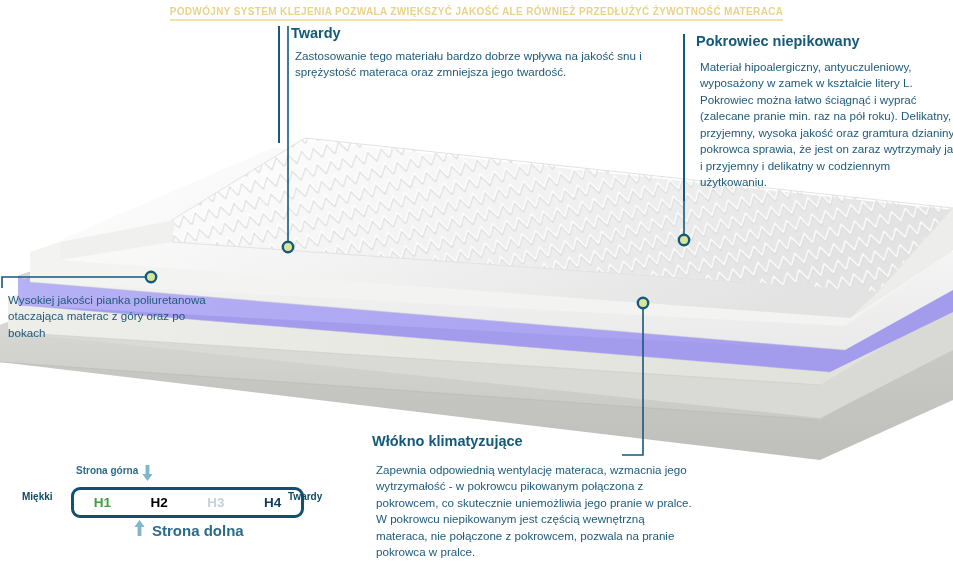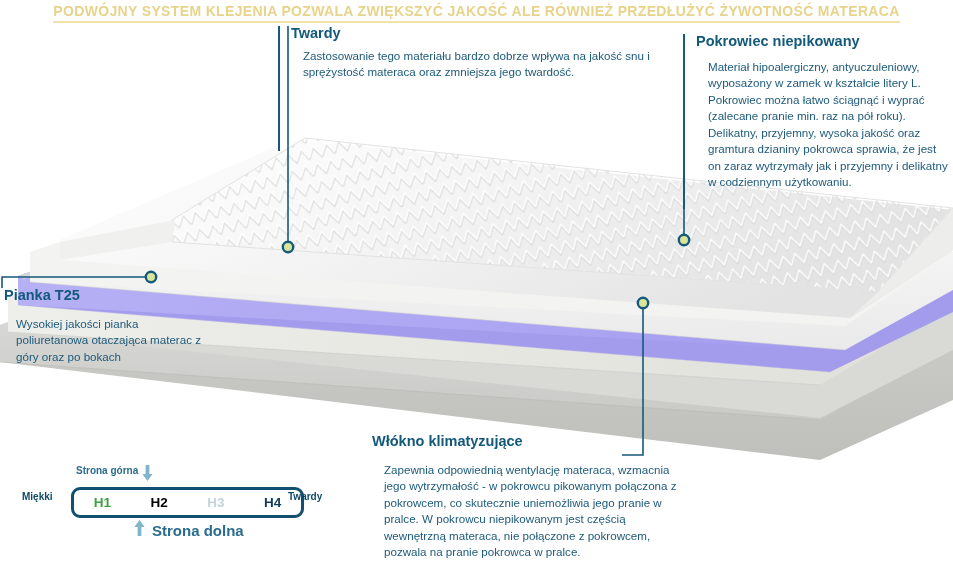--- a/index.html
+++ b/index.html
@@ -9,21 +9,21 @@
     font-family:"Liberation Sans","DejaVu Sans",sans-serif;
     color:#1b5573;
   }
 
   
   .banner{
     position:absolute;left:0;top:0;width:953px;height:26px;
     display:flex;align-items:center;justify-content:center;
   }
   .banner-text{
-    font-size:14px;font-weight:bold;letter-spacing:.35px;
+    font-size:10px;font-weight:bold;letter-spacing:.35px;
     color:#e8d38a;
     border-bottom:2px solid #f0e2a8;
     padding-bottom:2px;white-space:nowrap;
     text-transform:uppercase;
   }
 
   
   .mattress{
     position:absolute;left:0;top:100px;width:953px;height:380px;
     overflow:hidden;
@@ -34,21 +34,21 @@
   .connectors{position:absolute;left:0;top:0;width:953px;height:568px;pointer-events:none;}
 
   
   .callout{position:absolute;}
   .callout .ttl{
     font-size:14.5px;font-weight:bold;color:#13597a;
     margin:0 0 5px 0;line-height:1.1;
   }
   .callout .body{
     font-size:11.6px;line-height:1.42;color:#1d5a7a;font-weight:normal;
-    margin:12px;
+    margin:4px;
   }
   .callout.bordered{border-left:2.5px solid #15597c;padding-left:11px;}
 
   #callout-lateks{left:278px;top:26px;width:375px;}
   #callout-lateks .body{margin-top:6px;}
   #callout-lateks.bordered{padding-bottom:58px;}
 
   #callout-pokrowiec{left:683px;top:34px;width:268px;}
   #callout-pokrowiec .ttl{font-size:14.5px;}
   #callout-pokrowiec .body{margin-top:9px;}
@@ -203,21 +203,20 @@
   <p class="ttl">Twardy</p>
   <p class="body">Zastosowanie tego materiału bardzo dobrze wpływa na jakość snu i sprężystość materaca oraz zmniejsza jego twardość.</p>
 </div>
 
 <div class="callout bordered" id="callout-pokrowiec">
   <p class="ttl">Pokrowiec niepikowany</p>
   <p class="body">Materiał hipoalergiczny, antyuczuleniowy, wyposażony w zamek w kształcie litery L. Pokrowiec można łatwo ściągnąć i wyprać (zalecane pranie min. raz na pół roku). Delikatny, przyjemny, wysoka jakość oraz gramtura dzianiny pokrowca sprawia, że jest on zaraz wytrzymały jak i przyjemny i delikatny w codziennym użytkowaniu.</p>
 </div>
 
 <div class="callout" id="callout-pianka">
-  <p class="ttl">Pianka T25</p>
   <p class="body">Wysokiej jakości pianka poliuretanowa otaczająca materac z góry oraz po bokach</p>
 </div>
 
 <div class="callout" id="callout-wlokno">
   <p class="ttl">Włókno klimatyzujące</p>
   <p class="body">Zapewnia odpowiednią wentylację materaca, wzmacnia jego wytrzymałość - w pokrowcu pikowanym połączona z pokrowcem, co skutecznie uniemożliwia jego pranie w pralce. W pokrowcu niepikowanym jest częścią wewnętrzną materaca, nie połączone z pokrowcem, pozwala na pranie pokrowca w pralce.</p>
 </div>
 
 <div class="scale">
 

